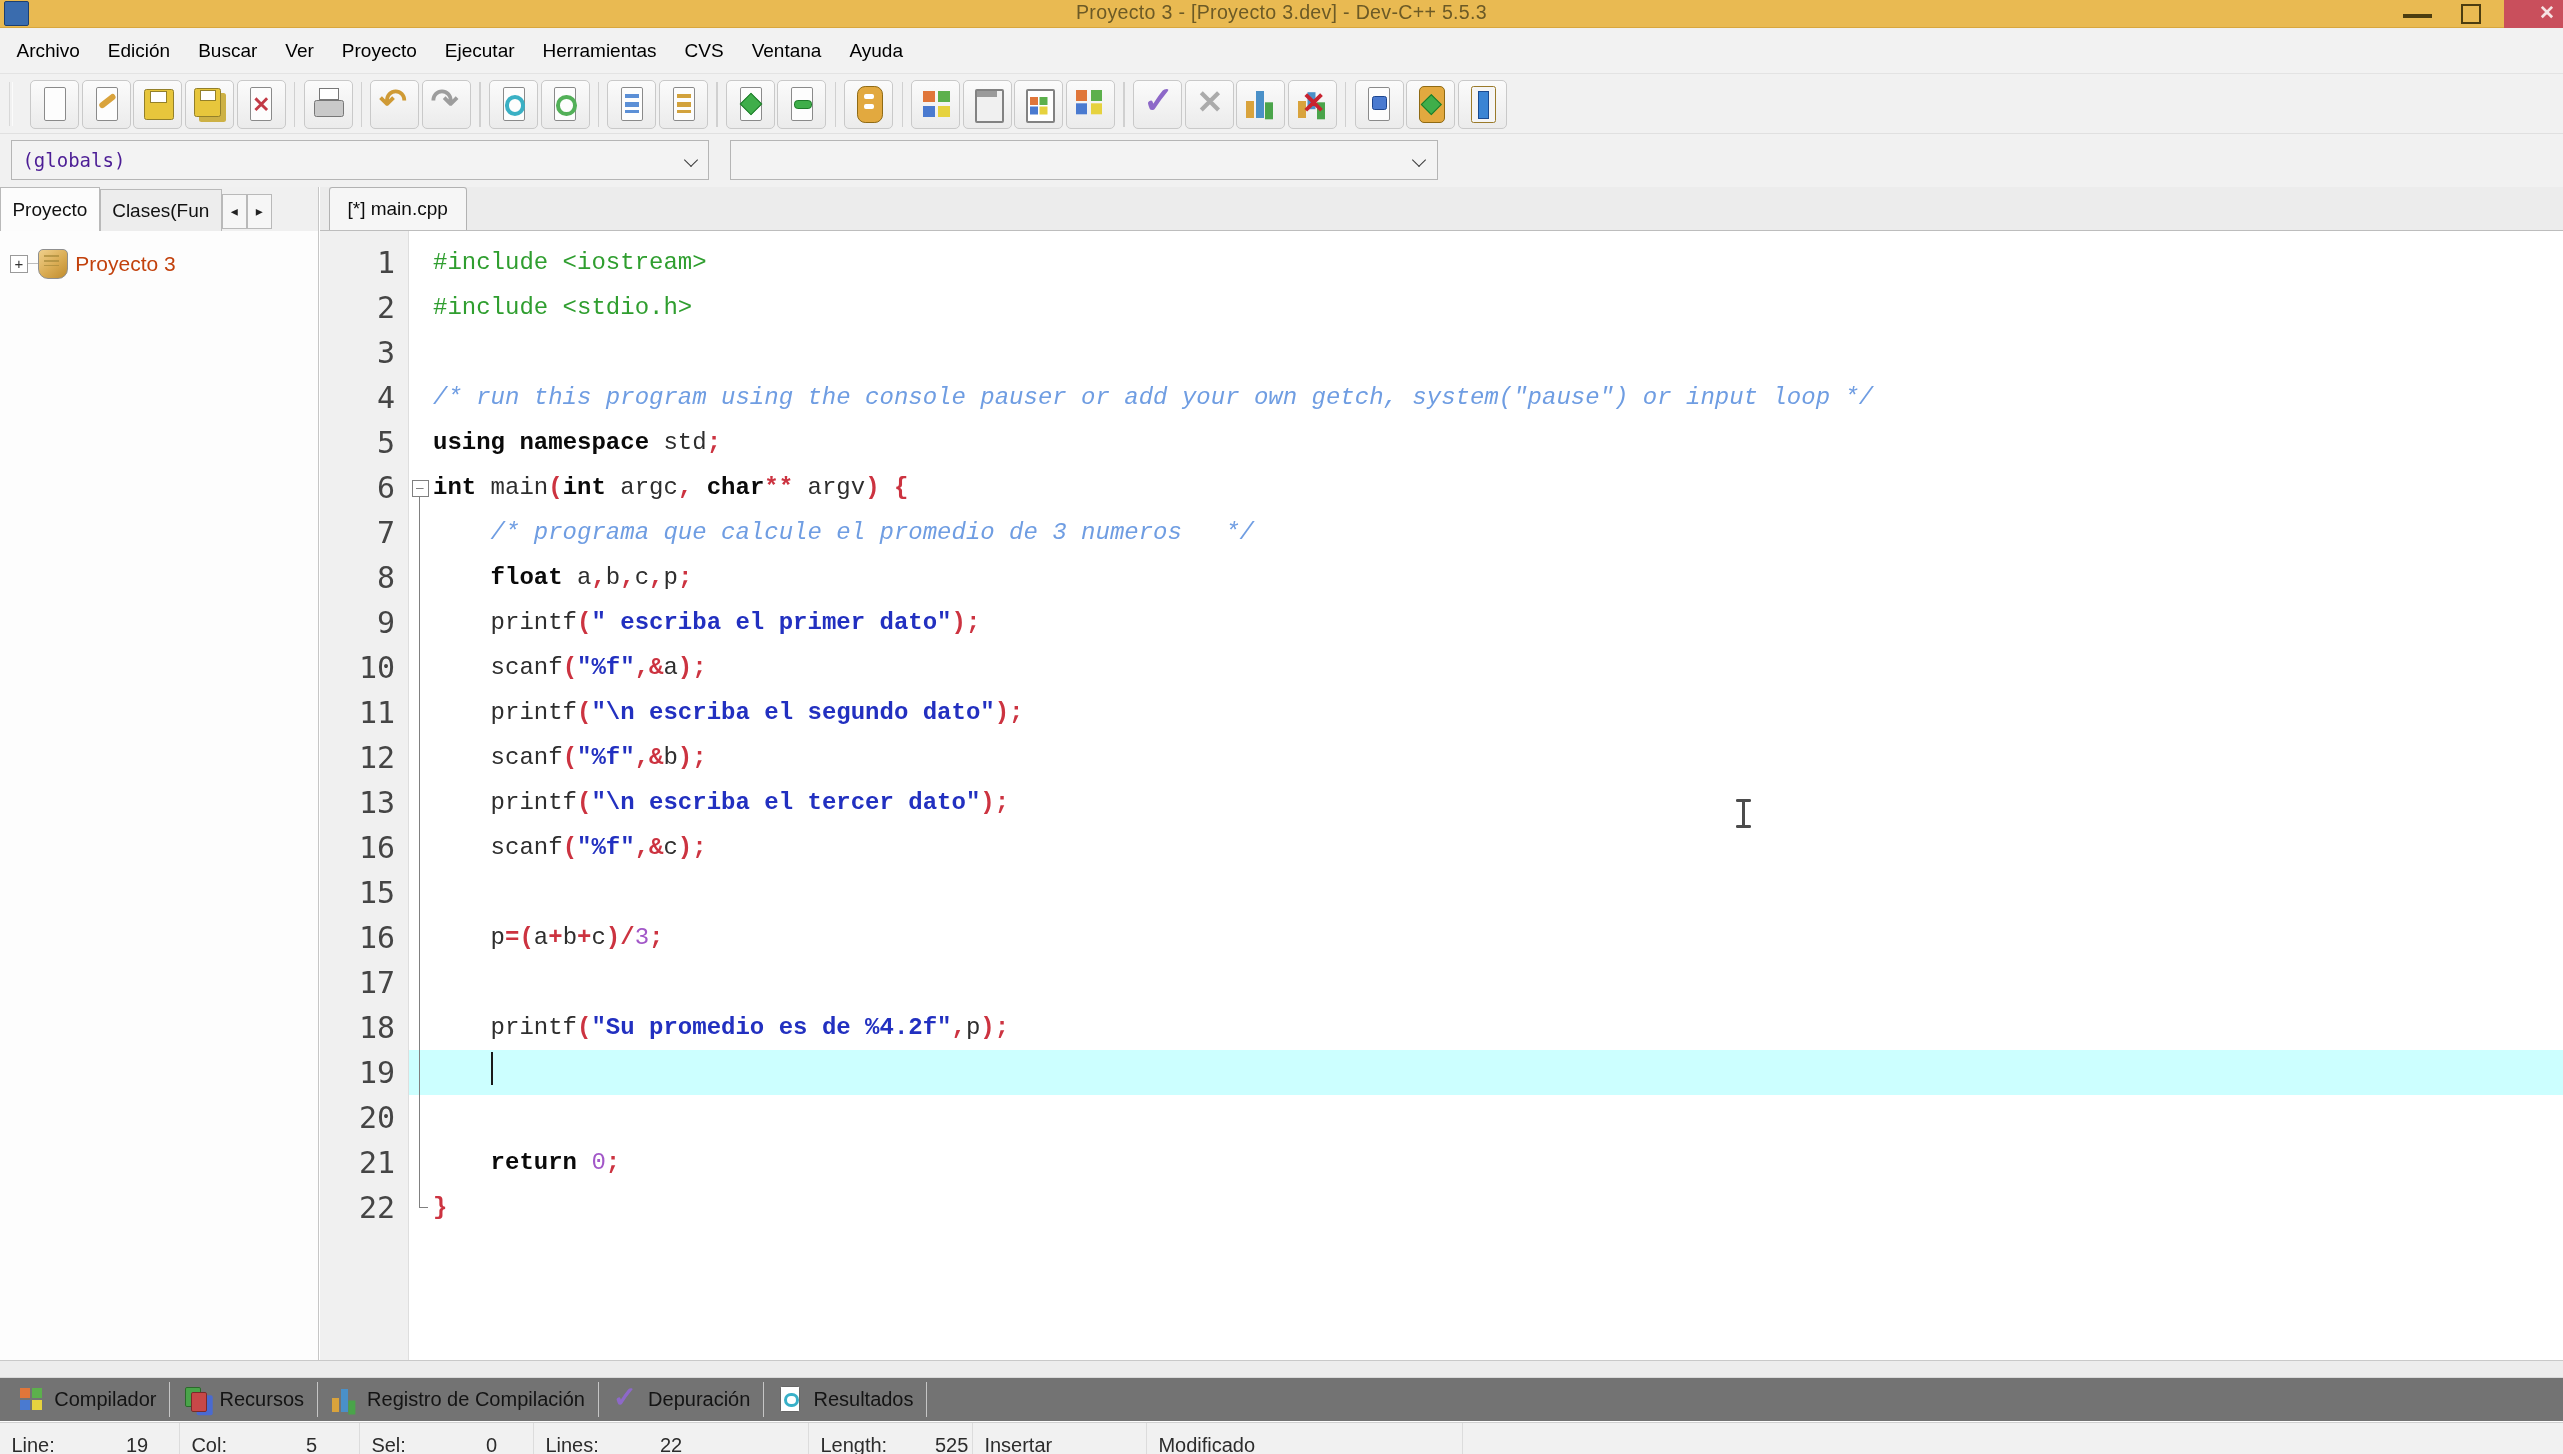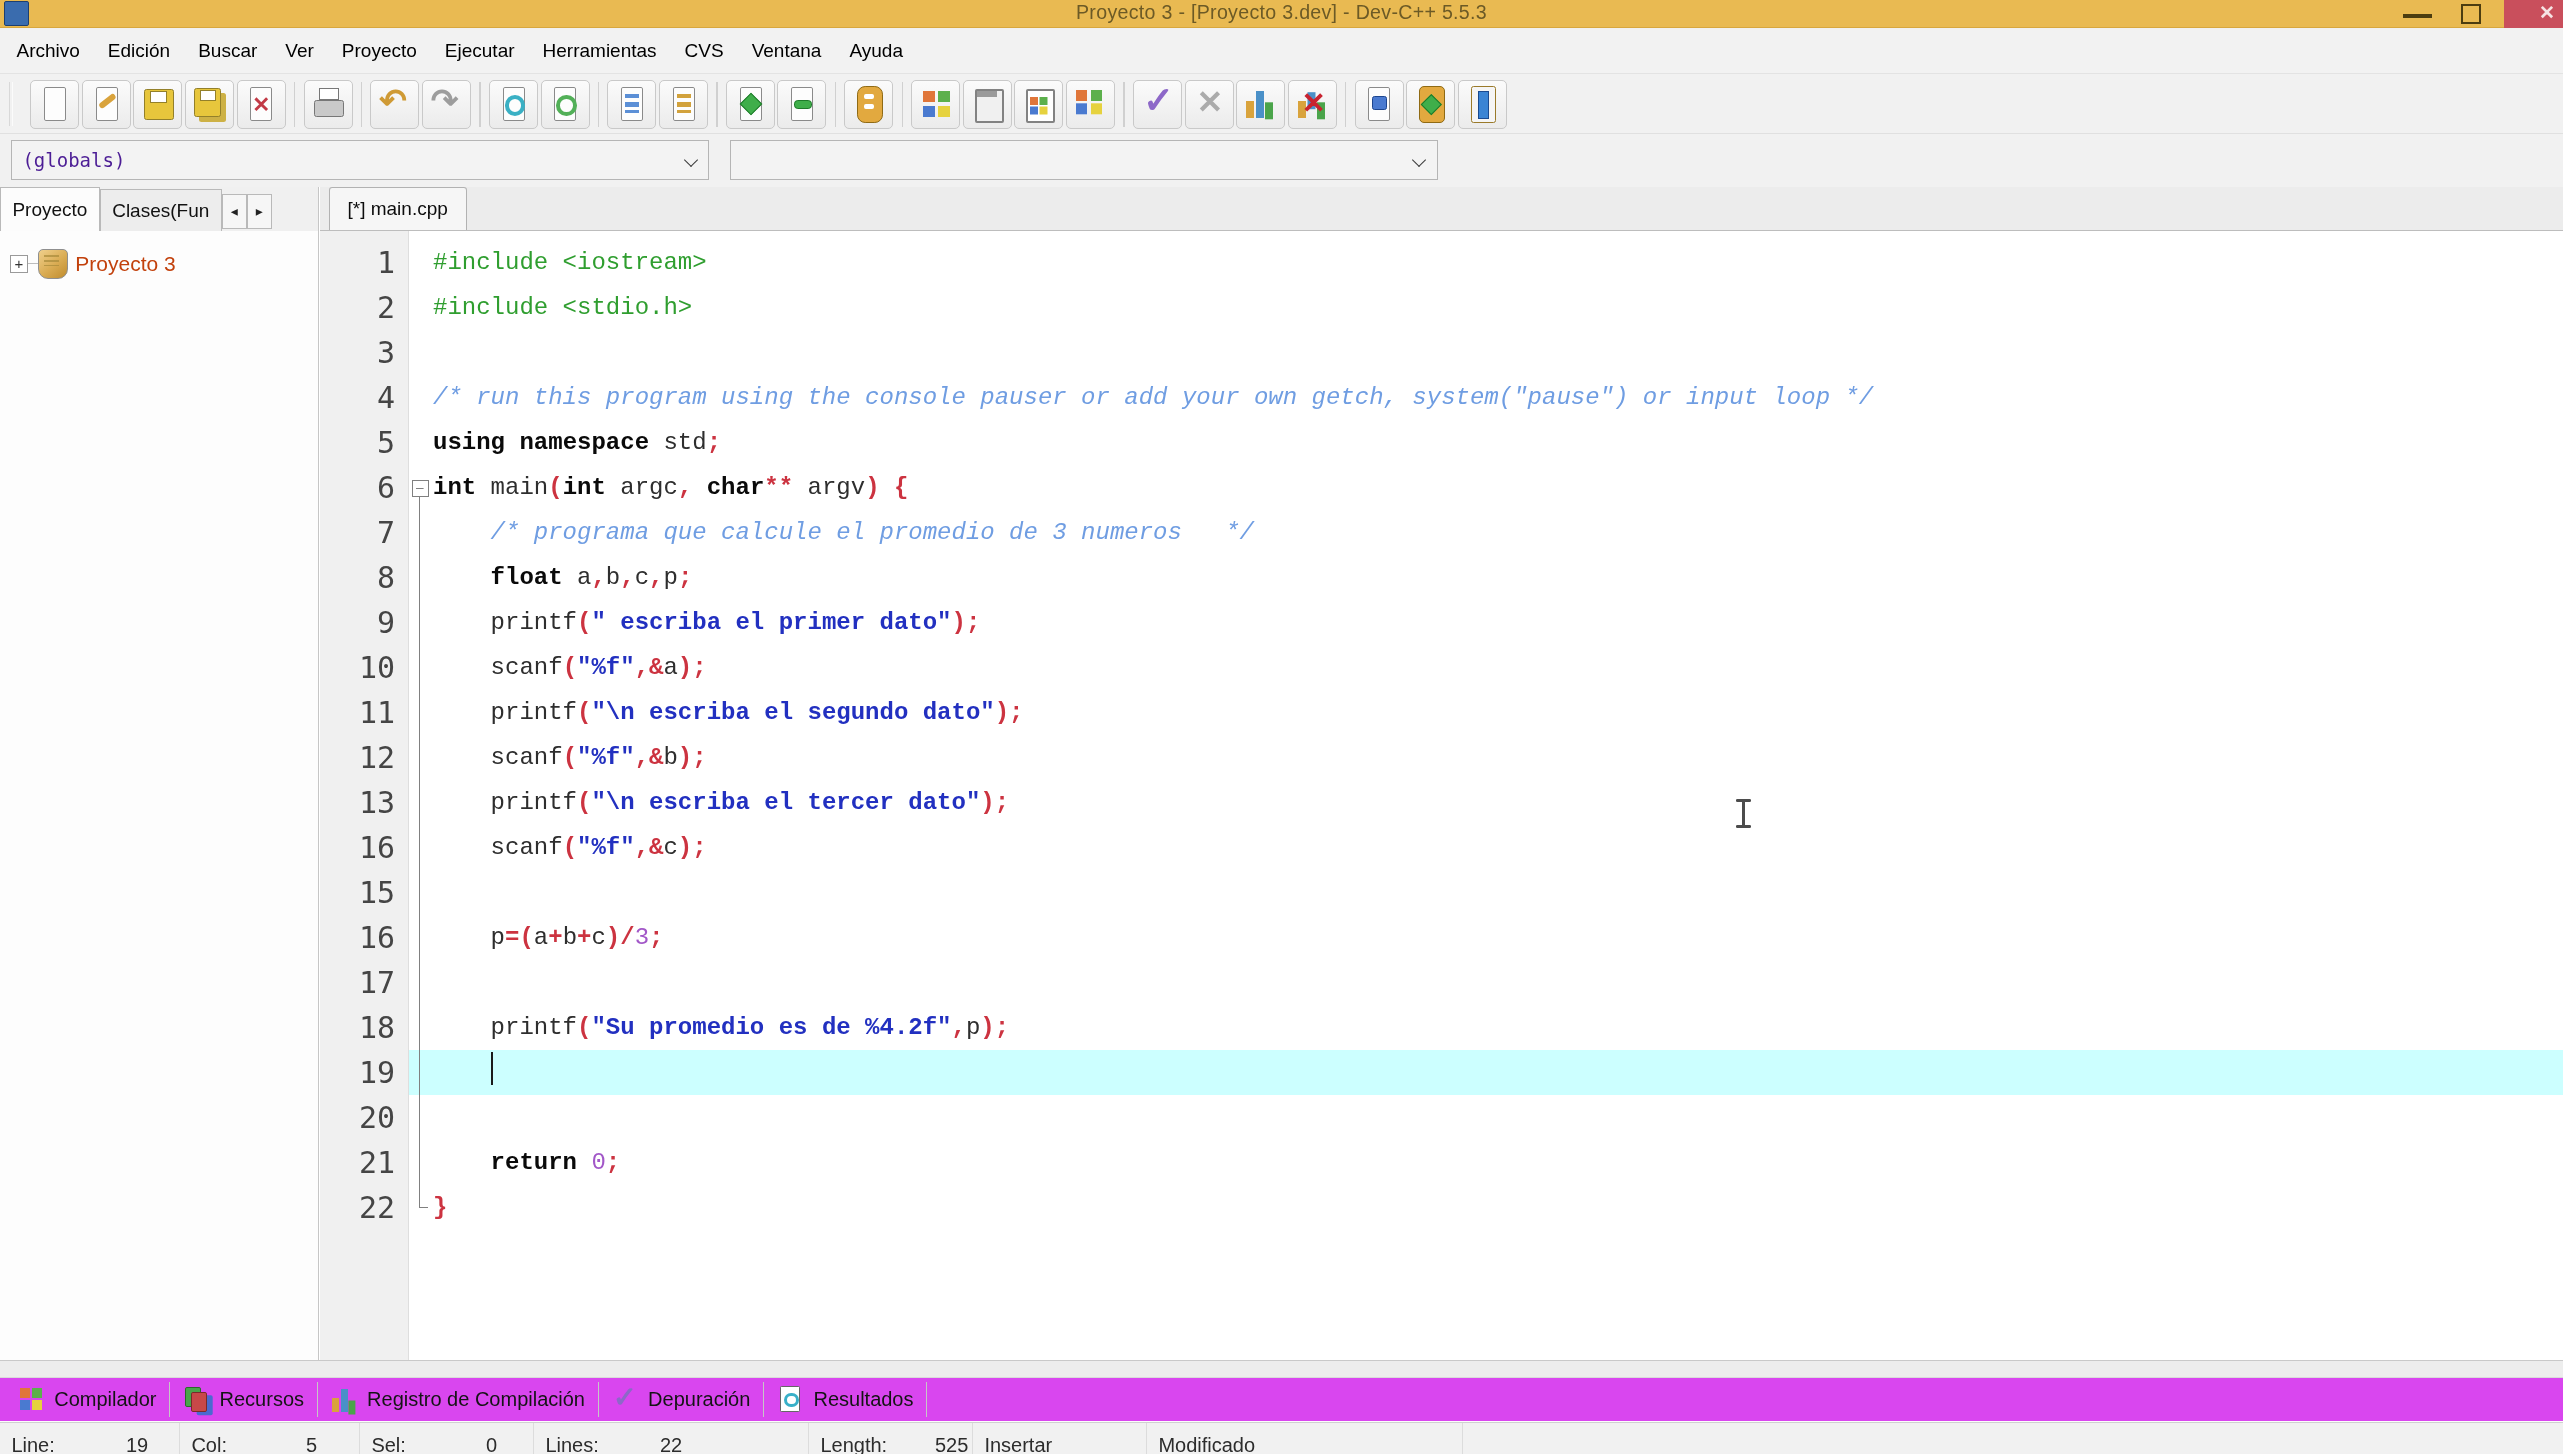--- a/index.html
+++ b/index.html
@@ -180,21 +180,21 @@
   .f-end::after { content:""; position:absolute; left:9.5px; top:22px; width:9.5px; height:1.3px; background:#808080; }
 
   .mouse-ibeam { position:absolute; left:1414px; top:568px; width:19px; height:32px; pointer-events:none; }
   .mouse-ibeam::before { content:""; position:absolute; left:8.2px; top:2.5px; width:2.5px; height:26.5px; background:#4c4c4c; }
   .mouse-ibeam::after { content:""; position:absolute; left:1.9px; top:0; width:15px; height:3.2px; background:#4c4c4c;
         box-shadow:0 26px 0 #4c4c4c; border-radius:1.3px; }
 
   
   .splitter { position:absolute; left:0; top:1360px; width:2563px; height:17.7px; background:#ededed;
               border-top:1.3px solid #c9c9c9; border-bottom:0.6px solid #dadada; }
-  .bottombar { position:absolute; left:0; top:1378px; width:2563px; height:44px; background:#d946ef;
+  .bottombar { position:absolute; left:0; top:1378px; width:2563px; height:44px; background:#737373;
                border-bottom:1.9px solid #fdfdfd; display:flex; align-items:center; padding-left:5px; }
   .btab { display:flex; align-items:center; padding:0 12.6px; height:38px; font-size:20px; color:#141414; }
   .bsep { width:1.3px; height:35px; background:#c6c6c6; flex:none; }
   .bt-ic { position:relative; width:29px; height:29px; margin-right:7.6px; flex:none; }
   .bi-compiler-grid-icon::after { content:""; position:absolute; left:2.5px; top:3.2px; width:9.5px; height:9.5px;
         background:#e0763a; box-shadow:12px 0 0 #5cb04c, 0 12px 0 #4a7ad0, 12px 12px 0 #e6d23e; }
   .bi-resources-icon::before { content:""; position:absolute; left:1.9px; top:1.9px; width:14px; height:17.7px;
         background:#4aa44a; border:1.3px solid #2a6a2a; border-radius:1.9px; }
   .bi-resources-icon::after { content:""; position:absolute; left:7.6px; top:7px; width:14px; height:17.7px;
         background:#c84848; border:1.3px solid #7a2a2a; border-radius:1.9px; box-shadow:5.7px 3.2px 0 #4a6ad0; }

